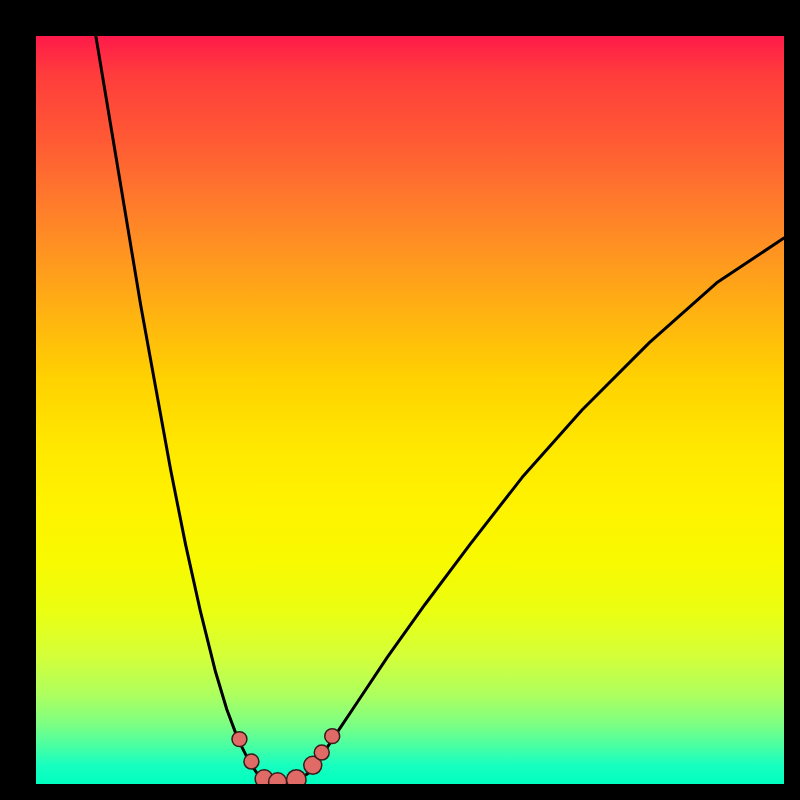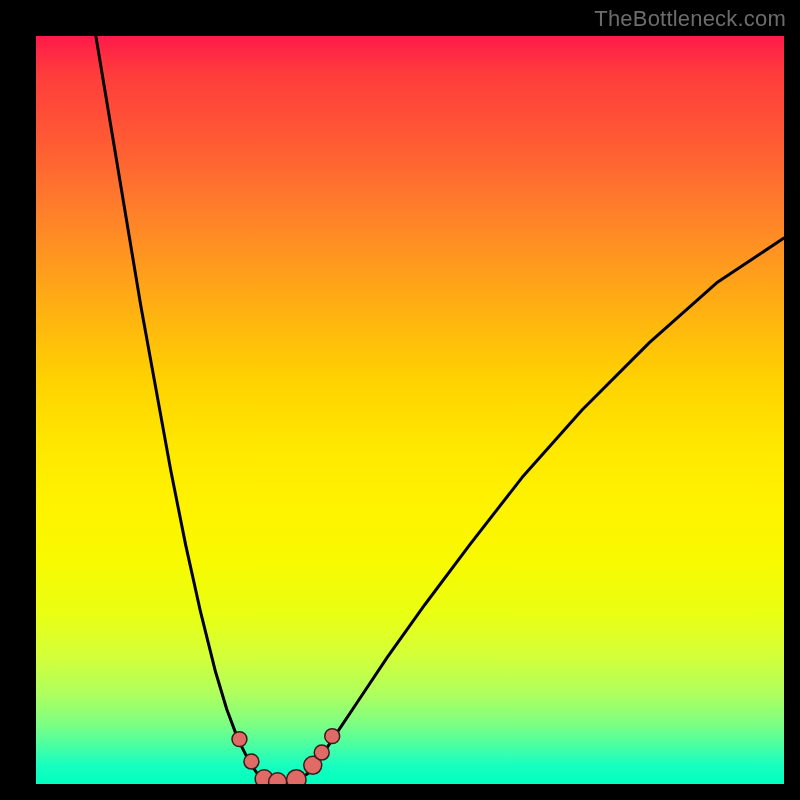--- a/index.html
+++ b/index.html
@@ -80,14 +80,13 @@
           <circle cx="215.42" cy="725.56" r="7.48" fill="#e06a66" stroke="#3a1b1b" stroke-width="1.5"></circle>
           <circle cx="228.14" cy="742.76" r="8.98" fill="#e06a66" stroke="#3a1b1b" stroke-width="1.5"></circle>
           <circle cx="241.60" cy="745.76" r="8.98" fill="#e06a66" stroke="#3a1b1b" stroke-width="1.5"></circle>
           <circle cx="260.30" cy="743.51" r="9.72" fill="#e06a66" stroke="#3a1b1b" stroke-width="1.5"></circle>
           <circle cx="276.76" cy="729.30" r="8.98" fill="#e06a66" stroke="#3a1b1b" stroke-width="1.5"></circle>
           <circle cx="285.74" cy="716.58" r="7.48" fill="#e06a66" stroke="#3a1b1b" stroke-width="1.5"></circle>
           <circle cx="296.21" cy="700.13" r="7.48" fill="#e06a66" stroke="#3a1b1b" stroke-width="1.5"></circle>
         </g>
     </svg>
   </div>
-  <div class="watermark">TheBottleneck.com</div>
 </div>
 
 </body></html>

